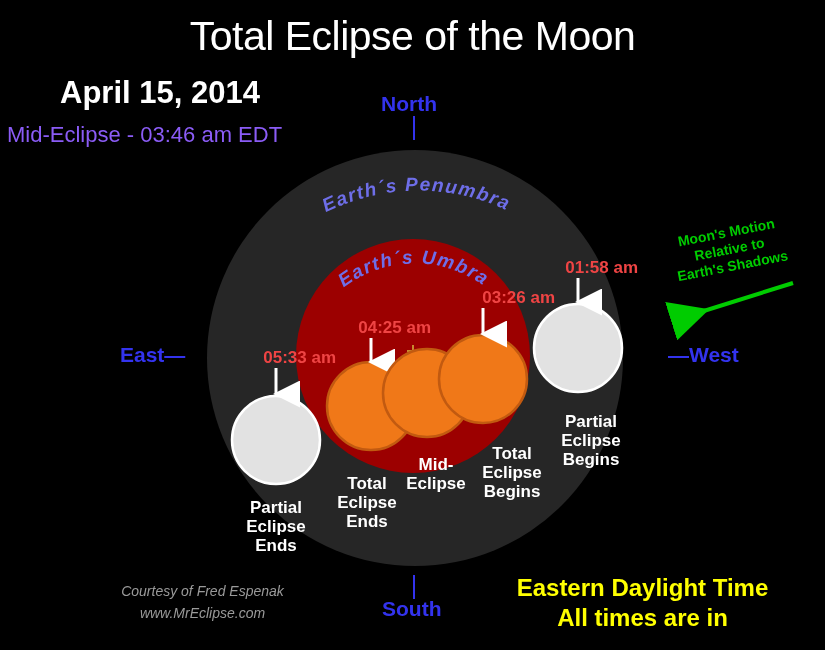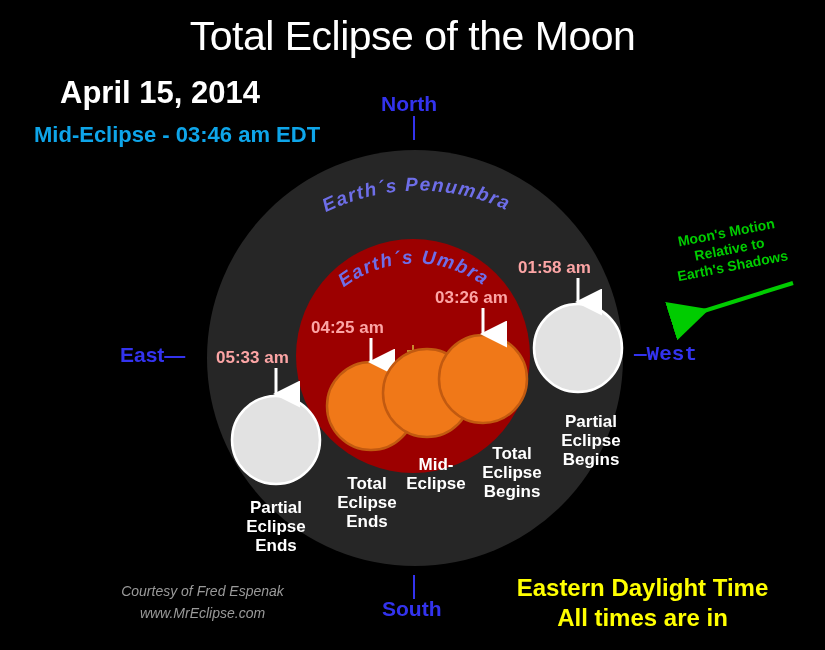--- a/index.html
+++ b/index.html
@@ -10,46 +10,46 @@
   .abs{position:absolute;text-align:right;}
   
   #title{
     left:0;top:13px;width:825px;text-align:center;color:#FFFFFF;
     font-size:41px;font-weight:normal;letter-spacing:-0.5px;
   }
   #subtitle{
     left:60px;top:75px;color:#FFFFFF;font-size:31px;font-weight:bold;
   }
   #midline{
-    left:34px;top:122px;color:#0ea5e9;font-size:22px;font-weight:bold;
+    left:7px;top:122px;color:#8b5cf6;font-size:22px;font-weight:normal;
   }
   
   #penumbra{
     left:207px;top:150px;width:416px;height:416px;border-radius:50%;
     background:#262626;
   }
   #umbra{
     left:296px;top:239px;width:234px;height:234px;border-radius:50%;
     background:#9C0000;
   }
   .arcw{position:absolute;left:0;top:0;}
   
   .compass{
     color:#3333EE;font-size:21px;font-weight:bold;white-space:nowrap;
   }
   #north-label{left:381px;top:92px;}
   #north-tick{left:413px;top:116px;width:2px;height:24px;background:#3333EE;}
   #south-tick{left:413px;top:575px;width:2px;height:24px;background:#3333EE;}
   #south-label{left:382px;top:597px;}
   #east-label{left:120px;top:343px;}
-  #west-label{left:634px;top:343px;font-family:Liberation Mono, monospace;}
+  #west-label{left:668px;top:343px;}
   
   .time{
-    color:#fca5a5;font-size:17px;font-weight:bold;white-space:nowrap;
-    text-align:left;
+    color:#ef4444;font-size:17px;font-weight:bold;white-space:nowrap;
+    text-align:right;
   }
   .phase{
     color:#FFFFFF;font-size:17px;font-weight:bold;text-align:center;
     line-height:19px;white-space:nowrap;
   }
   
   #motion-note{
     left:642px;top:224px;width:175px;color:#00CC00;font-size:14px;
     font-weight:bold;text-align:center;line-height:17px;
     transform:rotate(-11deg);transform-origin:50% 50%;

